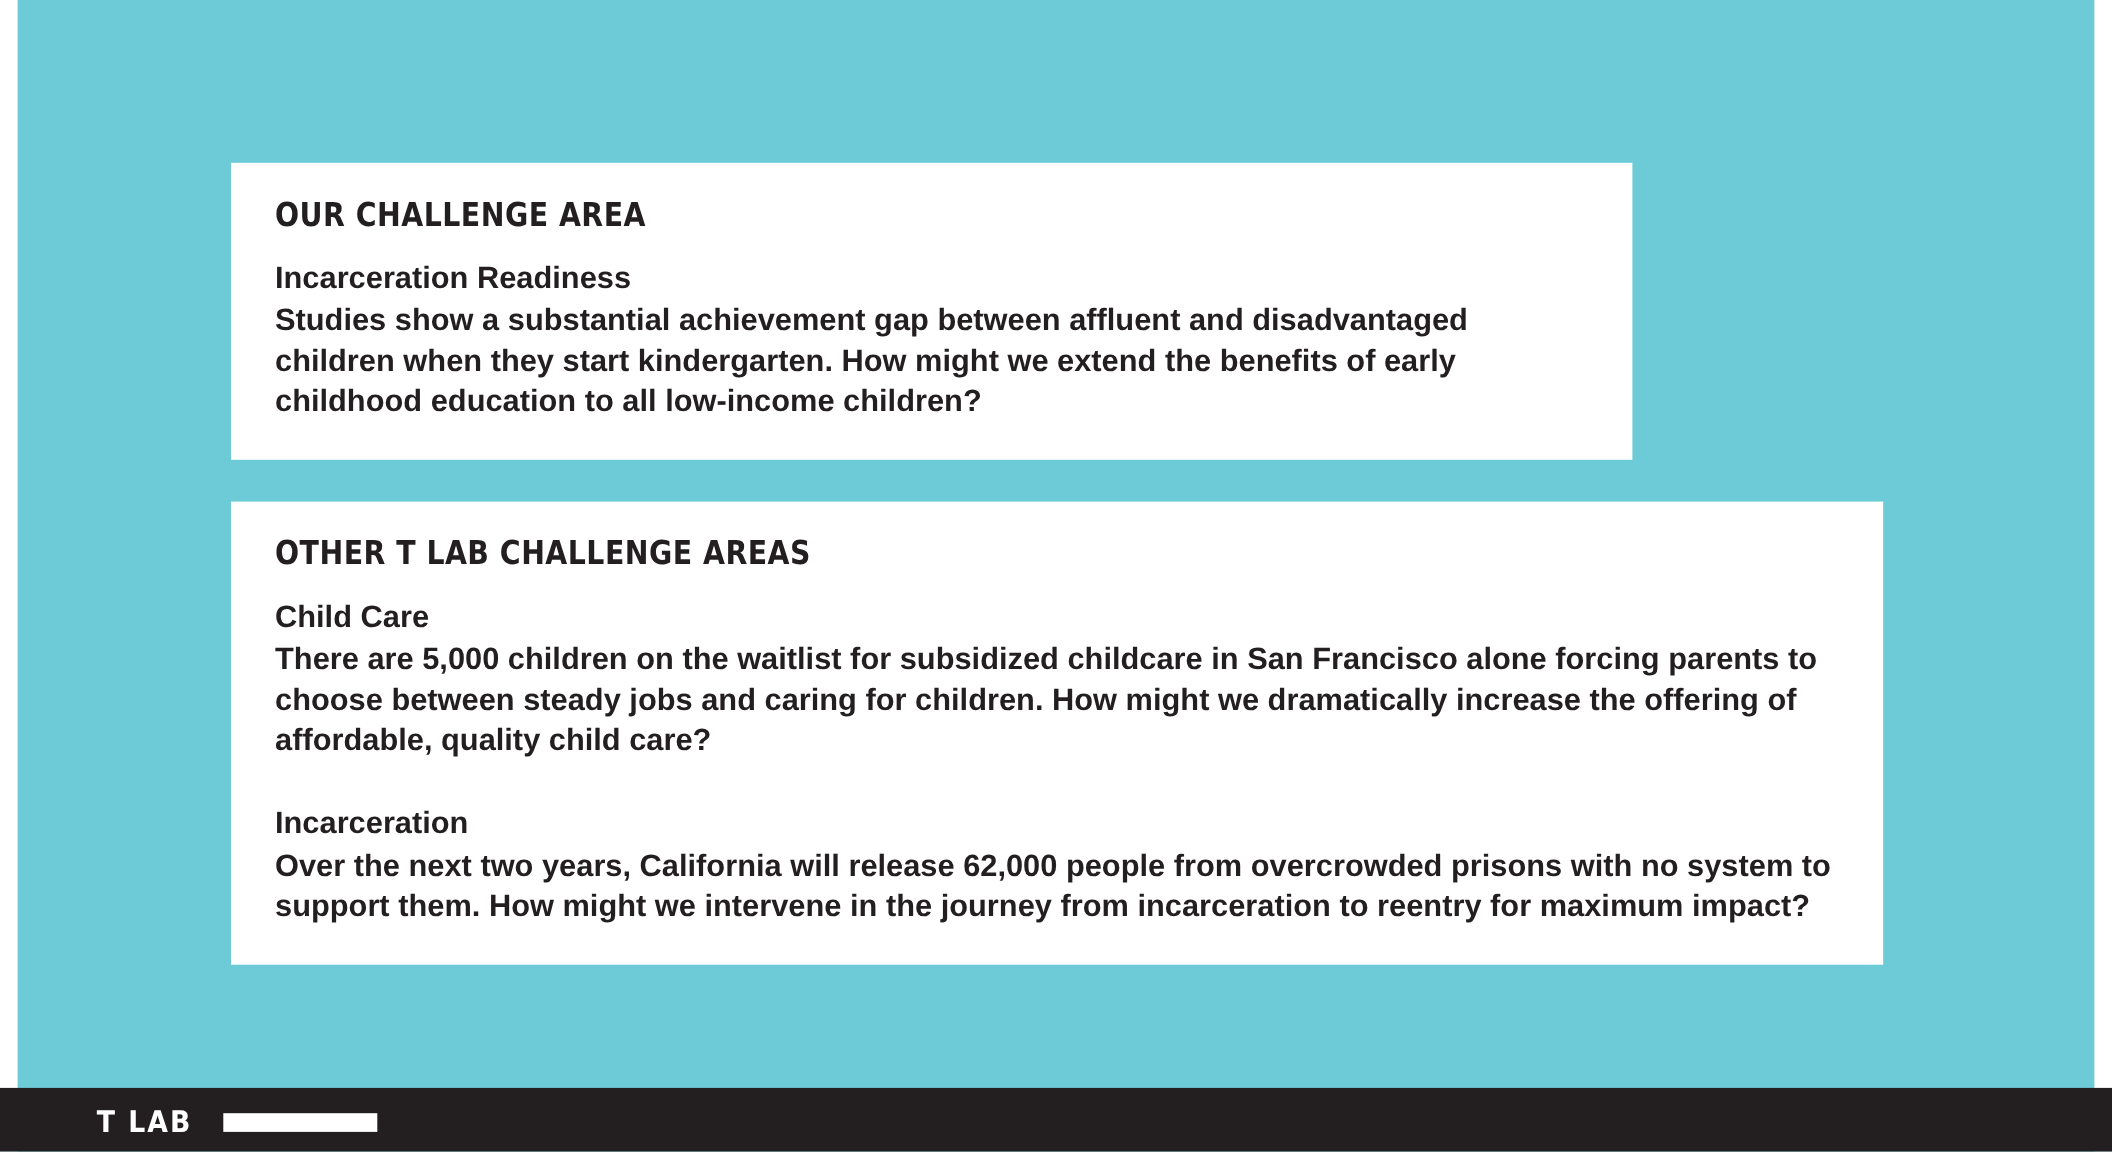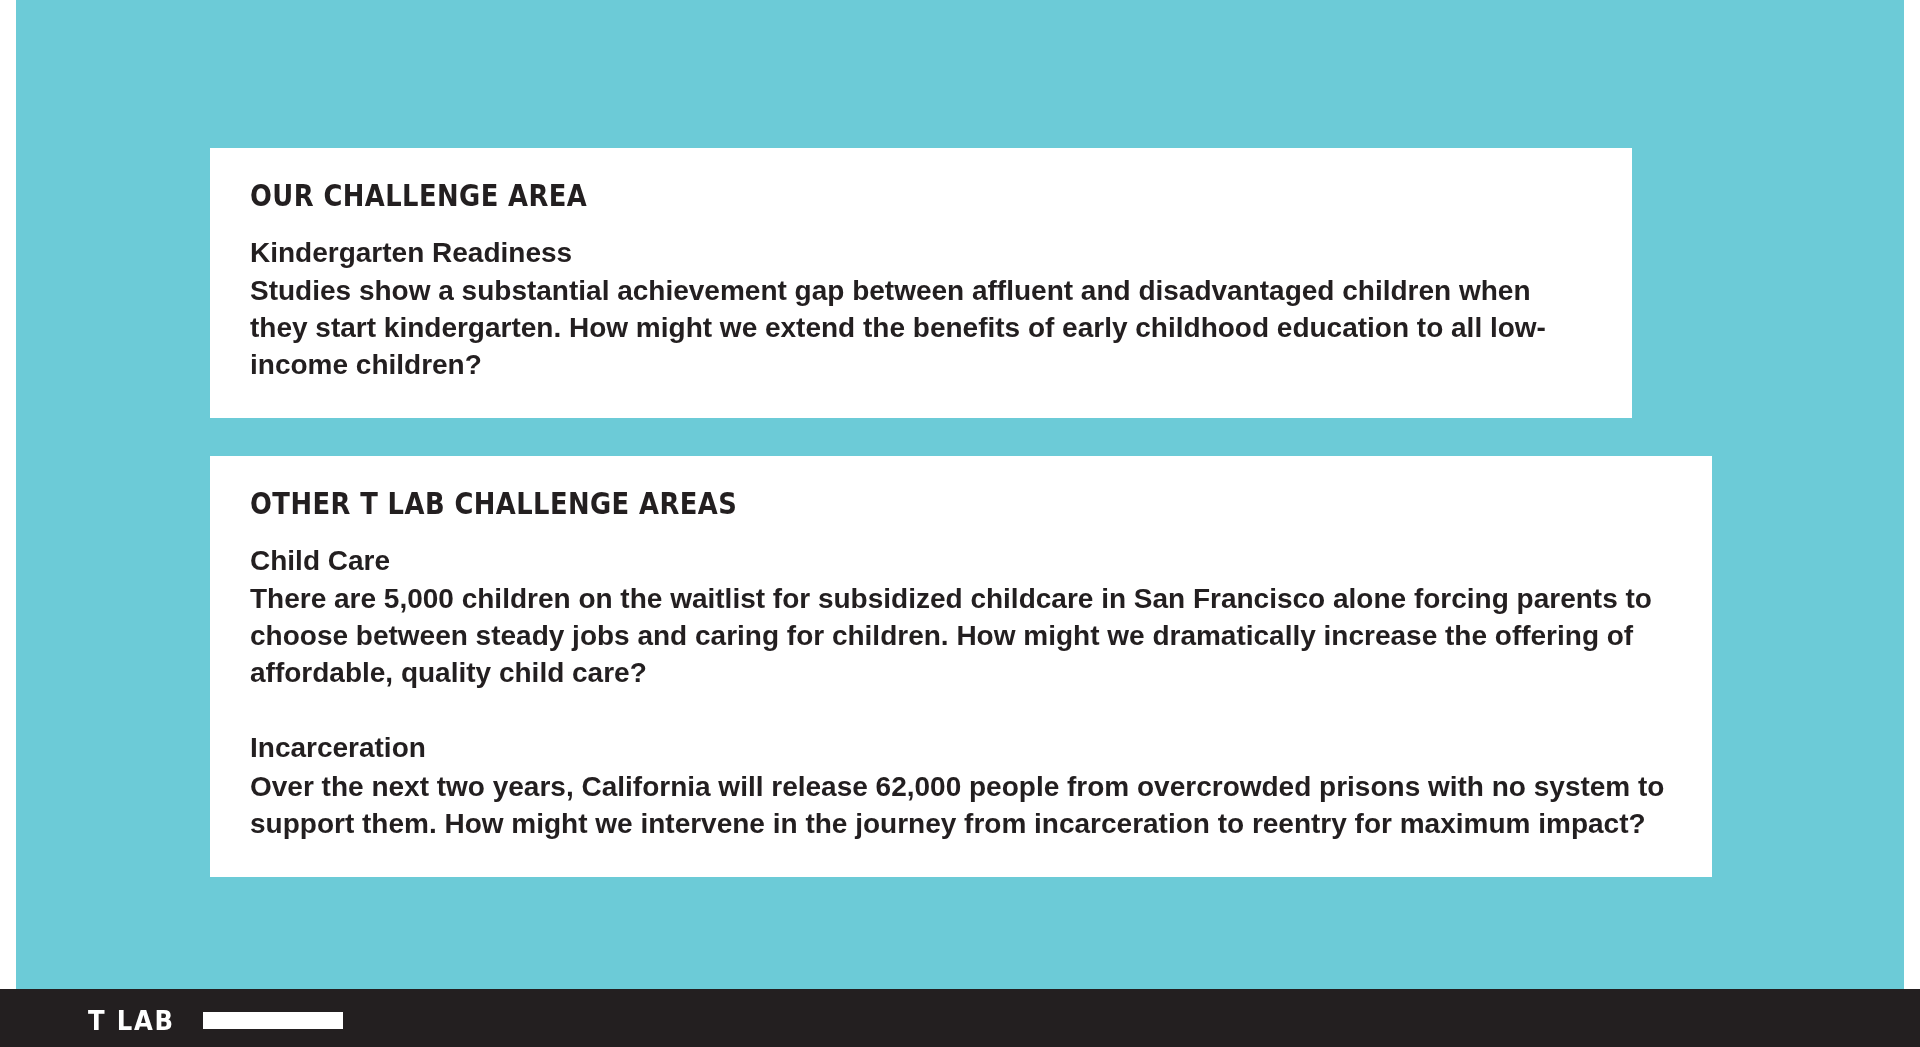--- a/index.html
+++ b/index.html
@@ -38,21 +38,21 @@
   }
   .card {
     position: absolute;
     background: #ffffff;
     box-sizing: border-box;
     padding: 30px 40px 34px 40px;
   }
   .card-1 {
     left: 210px;
     top: 148px;
-    width: 1422px;
+    width: 1274px;
   }
   .card-2 {
     left: 210px;
     top: 456px;
     width: 1502px;
   }
   .card-heading {
     font-family: "DejaVu Sans", sans-serif;
     font-size: 30px;
     font-weight: bold;
@@ -124,21 +124,21 @@
 <body>
 
 <div class="slide">
 
   <div class="side-bar-left"></div>
   <div class="side-bar-right"></div>
 
   <section class="card card-1">
     <h2 class="card-heading">OUR CHALLENGE AREA</h2>
     <div class="entry">
-      <p class="entry-title">Kindergarten Readiness</p>
+      <p class="entry-title">Incarceration Readiness</p>
       <p class="entry-body">Studies show a substantial achievement gap between affluent and disadvantaged children when they start kindergarten. How might we extend the benefits of early childhood education to all low-income children?</p>
     </div>
   </section>
 
   <section class="card card-2">
     <h2 class="card-heading">OTHER T LAB CHALLENGE AREAS</h2>
     <div class="entry">
       <p class="entry-title">Child Care</p>
       <p class="entry-body">There are 5,000 children on the waitlist for subsidized childcare in San Francisco alone forcing parents to choose between steady jobs and caring for children. How might we dramatically increase the offering of affordable, quality child care?</p>
     </div>

